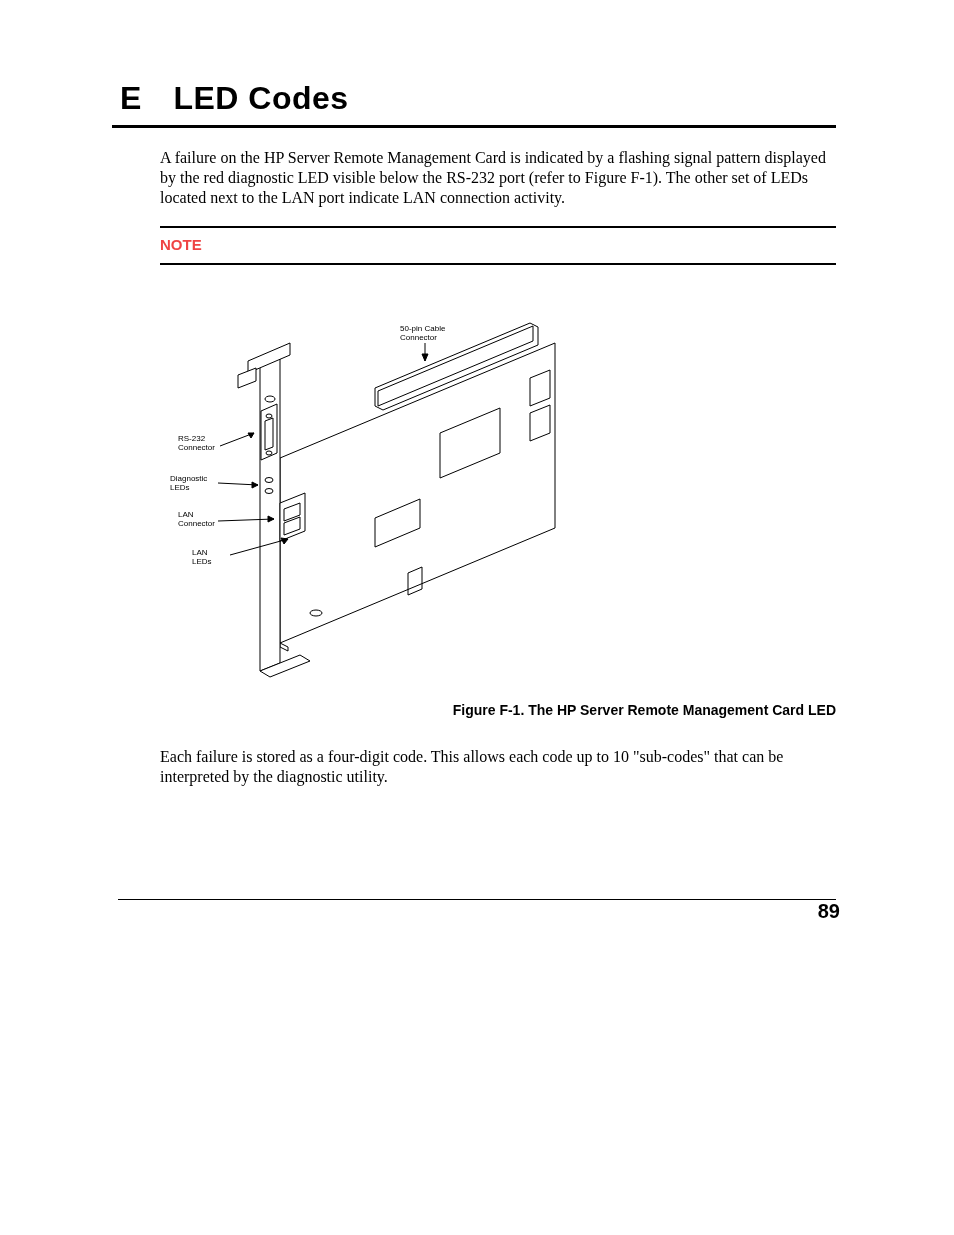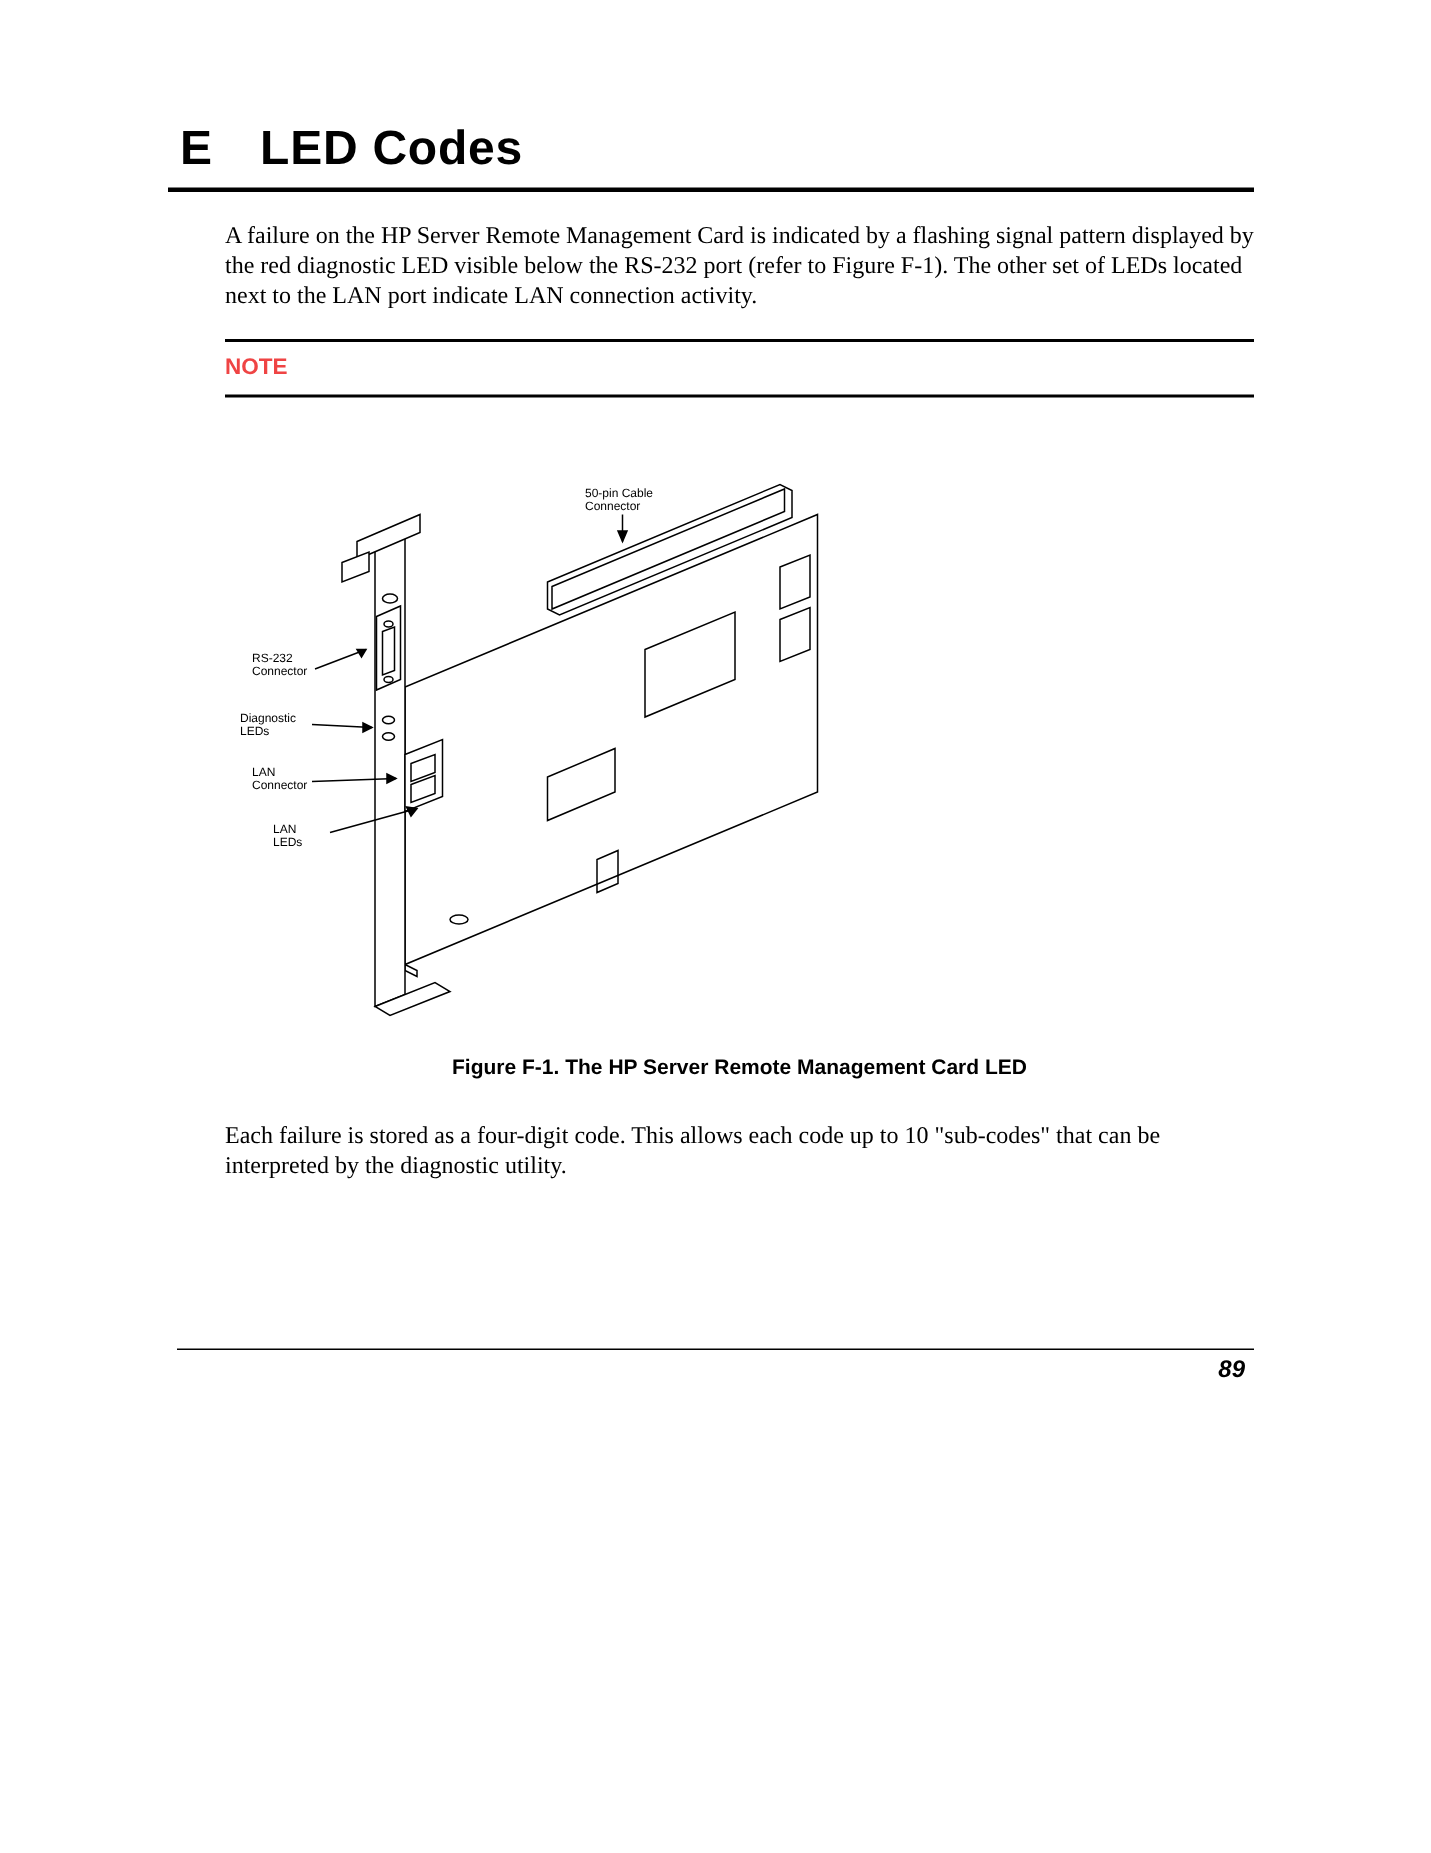--- a/index.html
+++ b/index.html
@@ -27,21 +27,21 @@
   .chapter-title .appx {
     display: inline-block;
     width: 44px;
   }
   .heavy-rule {
     border: none;
     border-top: 3px solid #000;
     margin: 0 0 20px 0;
   }
   .body-block {
-    margin-left: 38px;
+    margin-left: 48px;
     font-size: 16px;
     line-height: 1.25;
   }
   .para {
     margin: 0 0 18px 0;
   }
   .note-box {
     border-top: 2px solid #000;
     border-bottom: 2px solid #000;
     padding: 6px 0 8px 0;
@@ -71,40 +71,39 @@
     position: relative;
   }
   .figure-svg {
     width: 430px;
     height: 400px;
   }
   .fig-caption {
     font-family: Arial, Helvetica, sans-serif;
     font-weight: 700;
     font-size: 14px;
-    text-align: center;
+    text-align: right;
     margin: 8px 0 28px 0;
   }
   .footer-rule {
     position: absolute;
     left: 118px;
     right: 118px;
     bottom: 335px;
     border: none;
     border-top: 1px solid #000;
     margin: 0;
   }
   .page-number {
     position: absolute;
-    right: 124px;
+    right: 114px;
     bottom: 312px;
     font-family: Arial, Helvetica, sans-serif;
     font-weight: 700;
-    font-size: 16px;
-    font-style: italic;
+    font-size: 20px;
   }
   .svg-label {
     font-family: Arial, Helvetica, sans-serif;
     font-size: 8px;
     fill: #000;
   }
 </style>
 </head>
 <body>
 

